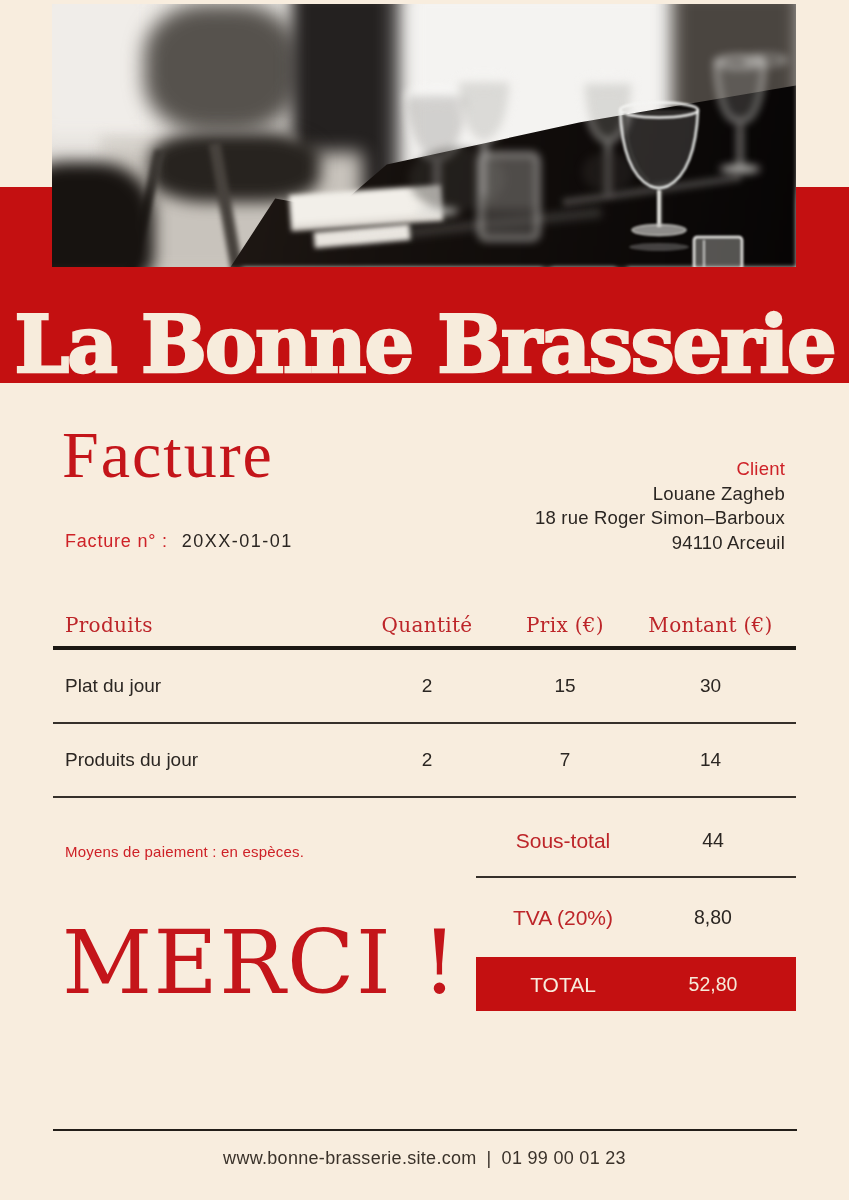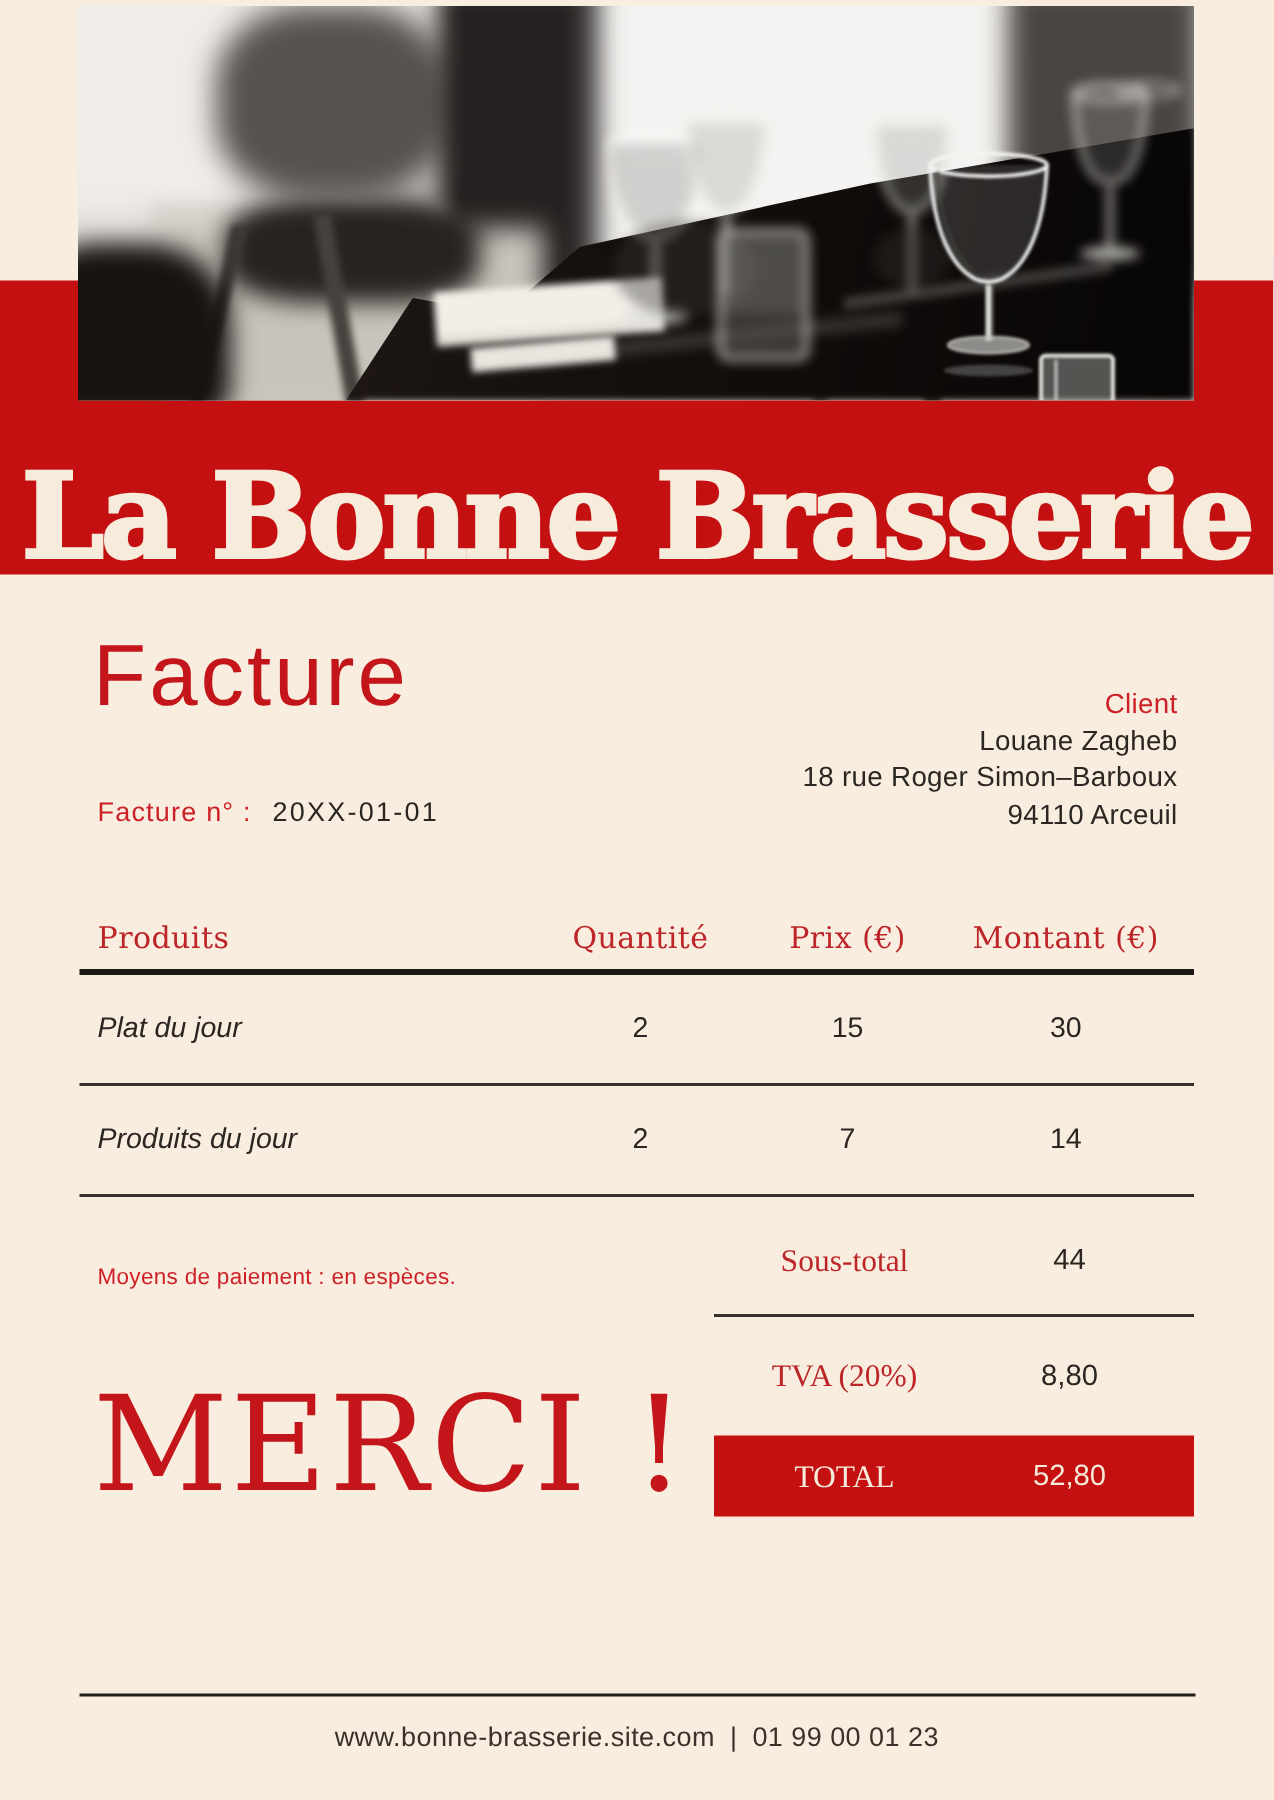--- a/index.html
+++ b/index.html
@@ -59,45 +59,45 @@
   .ph-napkin1{left:238px;top:186px;width:152px;height:36px;background:linear-gradient(180deg,#f2efe9 72%,#d6d1ca 100%);filter:blur(2.5px);transform:rotate(-4deg);}
   .ph-napkin2{left:262px;top:224px;width:96px;height:16px;background:#e9e5df;filter:blur(2.5px);transform:rotate(-5deg);}
   .ph-refl1{left:300px;top:217px;width:250px;height:9px;background:rgba(235,233,229,.18);filter:blur(4px);transform:rotate(-6deg);}
   .ph-refl2{left:510px;top:182px;width:180px;height:8px;background:rgba(240,238,234,.22);filter:blur(3px);transform:rotate(-8deg);}
   .ph-glasses{position:absolute;left:0;top:0;}
   .g-blur{filter:blur(4px);opacity:.8;}
   .g-soft{filter:blur(1px);}
   
   .facture{
     position:absolute;left:62px;top:422px;
-    font-family:Liberation Sans, sans-serif;font-weight:400;font-size:58px;line-height:1;
+    font-family:Liberation Serif, serif;font-weight:400;font-size:66px;line-height:1;
     letter-spacing:2px;color:var(--accent-red);
   }
   .facture-no{position:absolute;left:65px;top:531px;font-size:18px;letter-spacing:.8px;}
   .facture-no .lbl{color:var(--small-red);margin-right:8px;}
   .facture-no .val{color:var(--dark-text);letter-spacing:1.5px;}
   .client{
     position:absolute;right:64px;top:457px;text-align:right;
     font-size:18.5px;line-height:24.5px;color:var(--dark-text);letter-spacing:.2px;
   }
   .client .client-label{color:var(--small-red);text-align:right;}
   
   .items{position:absolute;left:53px;top:603px;width:743px;}
   .thead,.trow{display:grid;grid-template-columns:296px 156px 120px 171px;align-items:center;}
   .thead{height:47px;border-bottom:4px solid var(--line-dark);
     font-family:"DejaVu Serif",serif;font-size:20px;letter-spacing:.3px;color:var(--header-red);}
   .thead .c1{padding-left:12px;text-align:left;}
   .c2,.c3,.c4{text-align:center;}
   .trow{height:74px;border-bottom:2px solid var(--line-thin);font-size:19px;color:var(--dark-text);}
-  .trow .c1{padding-left:12px;font-style:italic;}
+  .trow .c1{padding-left:12px;}
   
   .pay-note{position:absolute;left:65px;top:843px;font-size:15px;letter-spacing:.2px;color:var(--small-red);}
   .totals{position:absolute;left:476px;top:820px;width:320px;}
   .t-row{display:grid;grid-template-columns:174px 126px;align-items:center;text-align:center;}
-  .t-label{font-family:Liberation Serif, serif;font-size:21px;line-height:21px;color:var(--header-red);}
+  .t-label{font-family:Liberation Sans, sans-serif;font-size:21px;line-height:21px;color:var(--header-red);}
   .t-value{font-size:19.5px;color:var(--dark-text);}
   .t-sub{padding-top:9px;padding-bottom:24px;border-bottom:2px solid var(--line-thin);}
   .t-tax{padding-top:28px;}
   .total-box{
     margin-top:28px;height:54px;background:var(--brand-red);
     display:grid;grid-template-columns:174px 126px;align-items:center;text-align:center;
   }
   .total-box .t-label{color:var(--cream-text);}
   .total-box .t-value{color:#f6ead9;}
   .merci{

